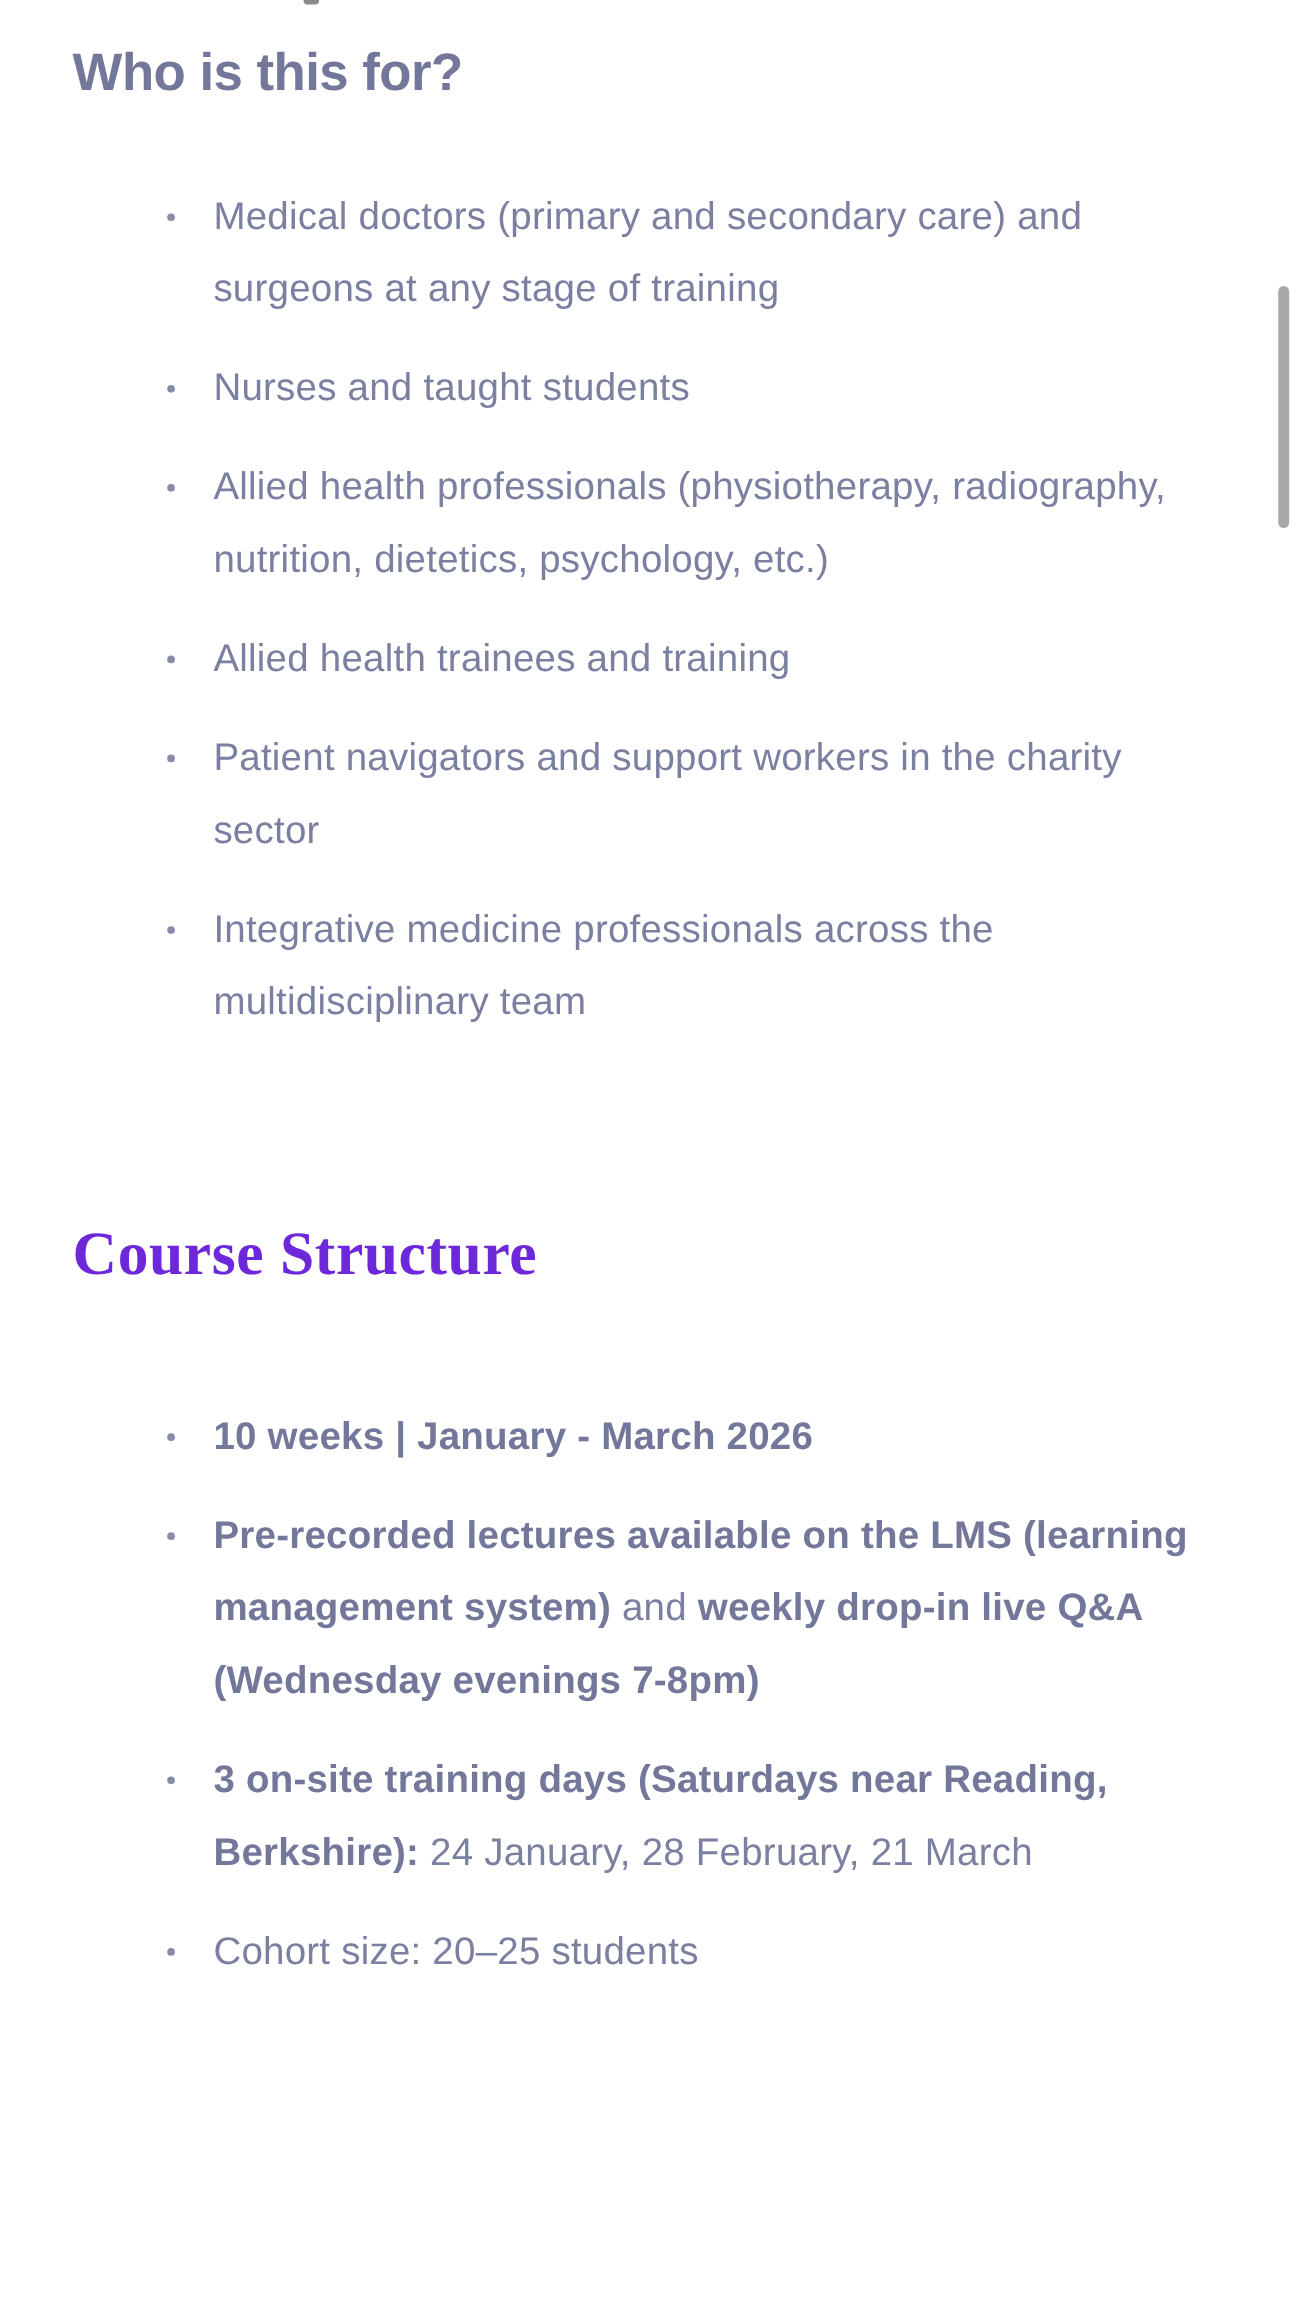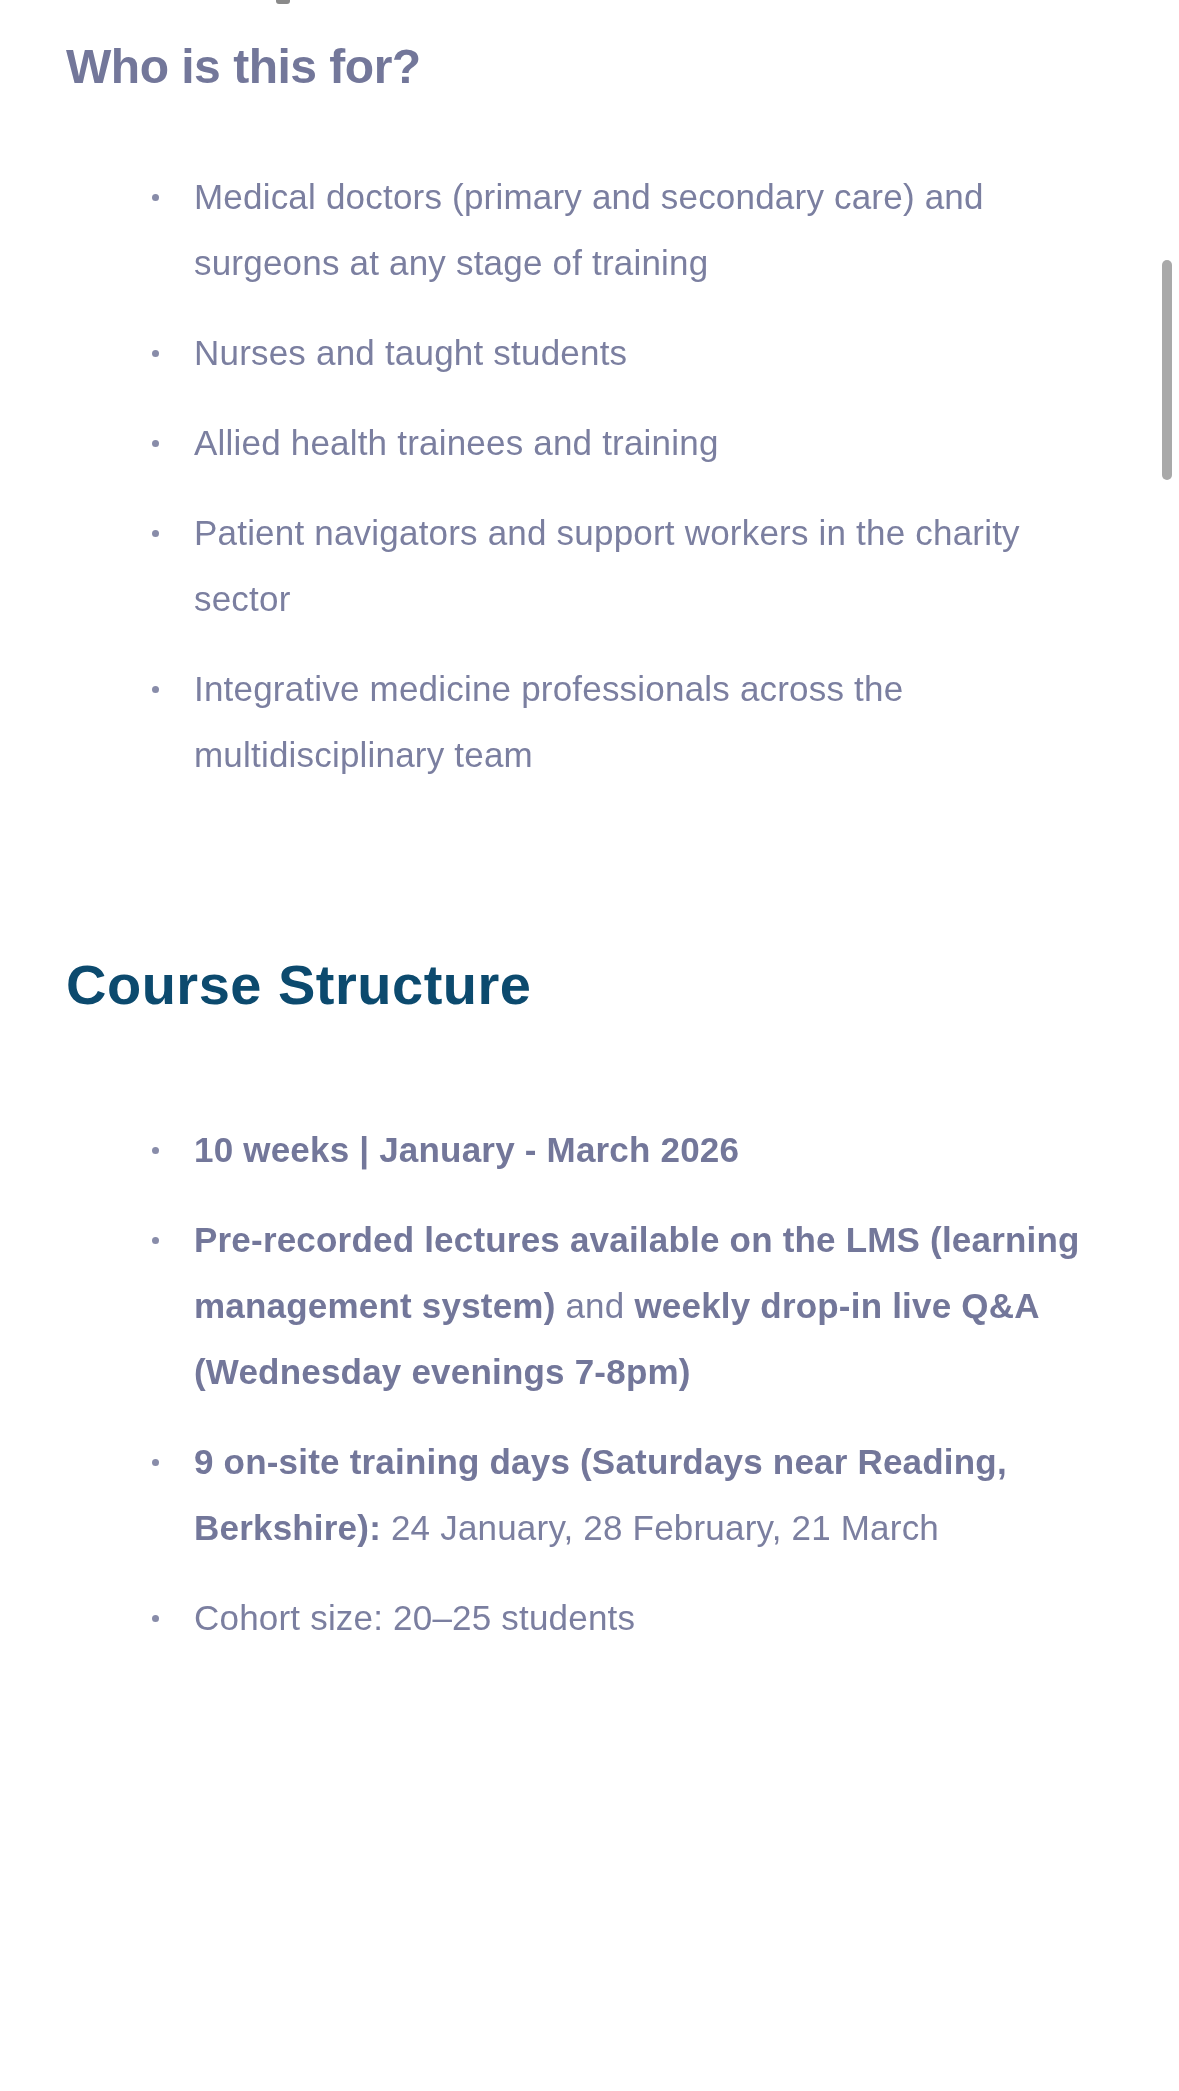--- a/index.html
+++ b/index.html
@@ -28,24 +28,24 @@
     border-radius:0 0 3px 3px;
   }
   h3.heading-sans{
     margin:38px 0 0 0;
     font-size:48px;line-height:58px;
     font-weight:700;letter-spacing:-0.5px;
     color:var(--text-bold);
   }
   h2.heading-serif{
     margin:163px 0 0 0;
-    font-family:Liberation Sans, sans-serif;
+    font-family:Liberation Serif, serif;
     font-size:56px;line-height:67px;
     font-weight:700;letter-spacing:0.5px;
-    color:#0c4a6e;
+    color:#6d28d9;
   }
   ul.bullet-list{
     list-style:none;
     margin:68px 0 0 0;
     padding:0 0 0 128px;
   }
   ul.bullet-list.second{margin-top:99px;}
   ul.bullet-list li{
     position:relative;
     font-size:35px;line-height:66px;
@@ -76,31 +76,32 @@
 
 <div class="cutoff-fragment"></div>
 
 <div class="content">
 
   <section>
     <h3 class="heading-sans">Who is this for?</h3>
     <ul class="bullet-list">
         <li><span class="seg">Medical doctors (primary and secondary care) and surgeons at any stage of training</span></li>
         <li><span class="seg">Nurses and taught students</span></li>
+        <li><span class="seg">Allied health professionals (physiotherapy, radiography, nutrition, dietetics, psychology, etc.)</span></li>
         <li><span class="seg">Allied health trainees and training</span></li>
         <li><span class="seg">Patient navigators and support workers in the charity sector</span></li>
         <li><span class="seg">Integrative medicine professionals across the multidisciplinary team</span></li>
       </ul>
   </section>
 
   <section>
     <h2 class="heading-serif">Course Structure</h2>
     <ul class="bullet-list second">
         <li><span class="seg bold">10 weeks | January - March 2026</span></li>
         <li><span class="seg bold">Pre-recorded lectures available on the LMS (learning management system)</span><span class="seg"> and </span><span class="seg bold">weekly drop-in live Q&amp;A (Wednesday evenings 7-8pm)</span></li>
-        <li><span class="seg bold">9 on-site training days (Saturdays near Reading, Berkshire):</span><span class="seg"> 24 January, 28 February, 21 March</span></li>
+        <li><span class="seg bold">3 on-site training days (Saturdays near Reading, Berkshire):</span><span class="seg"> 24 January, 28 February, 21 March</span></li>
         <li><span class="seg">Cohort size: 20–25 students</span></li>
       </ul>
   </section>
 
 </div>
 
 <div class="scrollbar-thumb"></div>
 
 </body></html>

